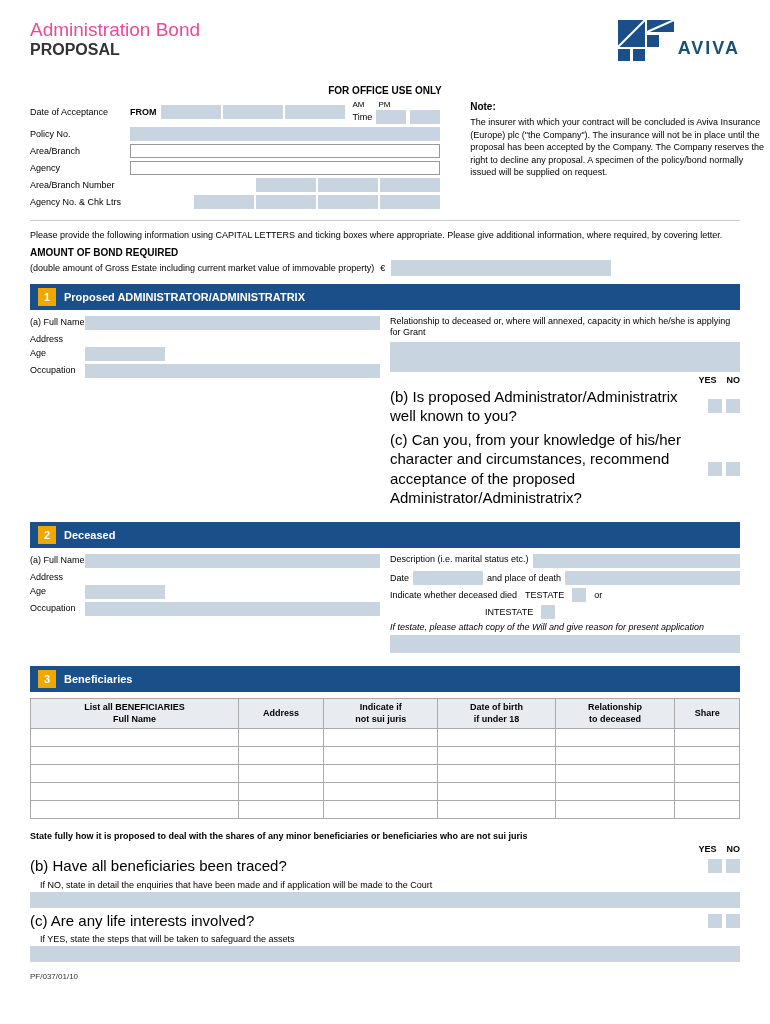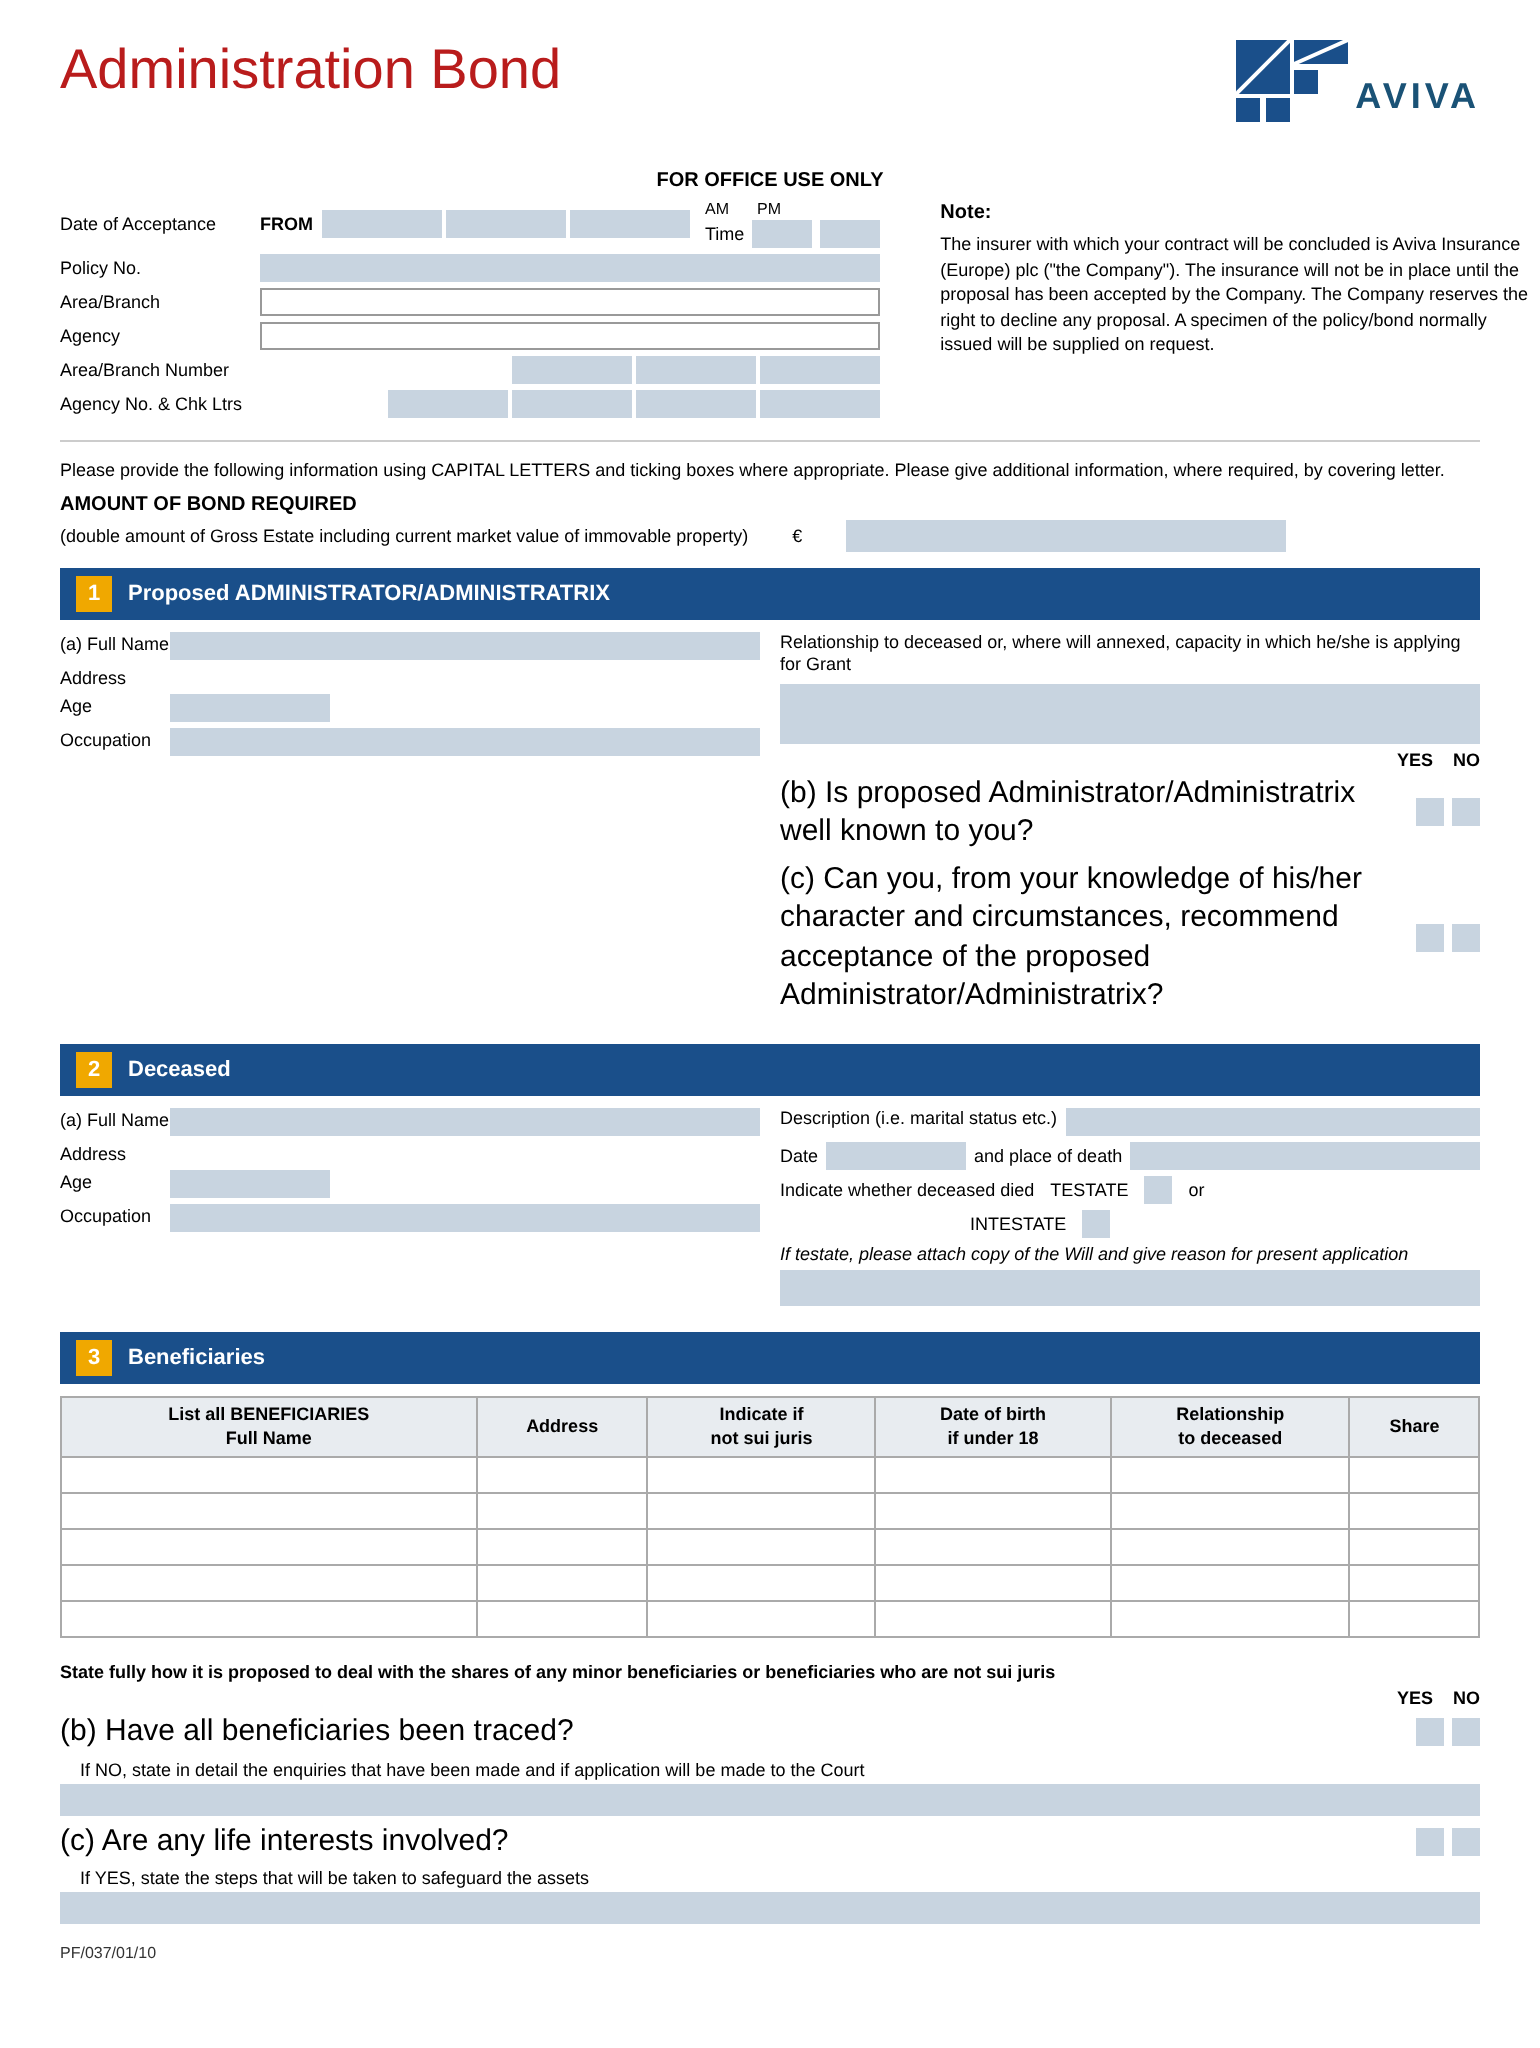--- a/index.html
+++ b/index.html
@@ -12,23 +12,23 @@
       min-height: 1024px;
       padding: 20px 30px;
     }
     .header-area {
       display: flex;
       justify-content: space-between;
       align-items: flex-start;
       margin-bottom: 10px;
     }
     .title-block h1 {
-      font-size: 28px;
+      font-size: 19px;
       font-weight: 300;
-      color: #b91c1c;
+      color: #ec4899;
       line-height: 1.1;
     }
     .title-block h2 {
       font-size: 16px;
       font-weight: bold;
       color: #333;
     }
     .aviva-logo {
       display: flex;
       align-items: center;
@@ -102,21 +102,21 @@
       margin: 4px 0 8px 0;
       font-size: 9px;
     }
     .amount-section .amount-label {
       font-weight: bold;
       font-size: 10px;
     }
     .amount-row {
       display: flex;
       align-items: center;
-      gap: 22px;
+      gap: 6px;
       margin-top: 2px;
     }
     .amount-box {
       height: 16px;
       background: #c8d4e0;
       border: none;
       width: 220px;
     }
     .section-header {
       display: flex;
@@ -282,20 +282,21 @@
       font-size: 9px;
       margin-bottom: 3px;
     }
   </style>
 </head>
 <body>
 
 <div class="header-area">
   <div class="title-block">
     <h1>Administration Bond</h1>
+    <h2>PROPOSAL</h2>
   </div>
   <div class="aviva-logo">
     <svg class="logo-icon" viewBox="0 0 60 55" xmlns="http://www.w3.org/2000/svg">
 
       <rect x="0" y="0" width="27" height="27" fill="#1a4f8a"></rect>
       <rect x="29" y="0" width="27" height="12" fill="#1a4f8a"></rect>
       <rect x="29" y="15" width="12" height="12" fill="#1a4f8a"></rect>
       <rect x="0" y="29" width="12" height="12" fill="#1a4f8a"></rect>
       <rect x="15" y="29" width="12" height="12" fill="#1a4f8a"></rect>
 

